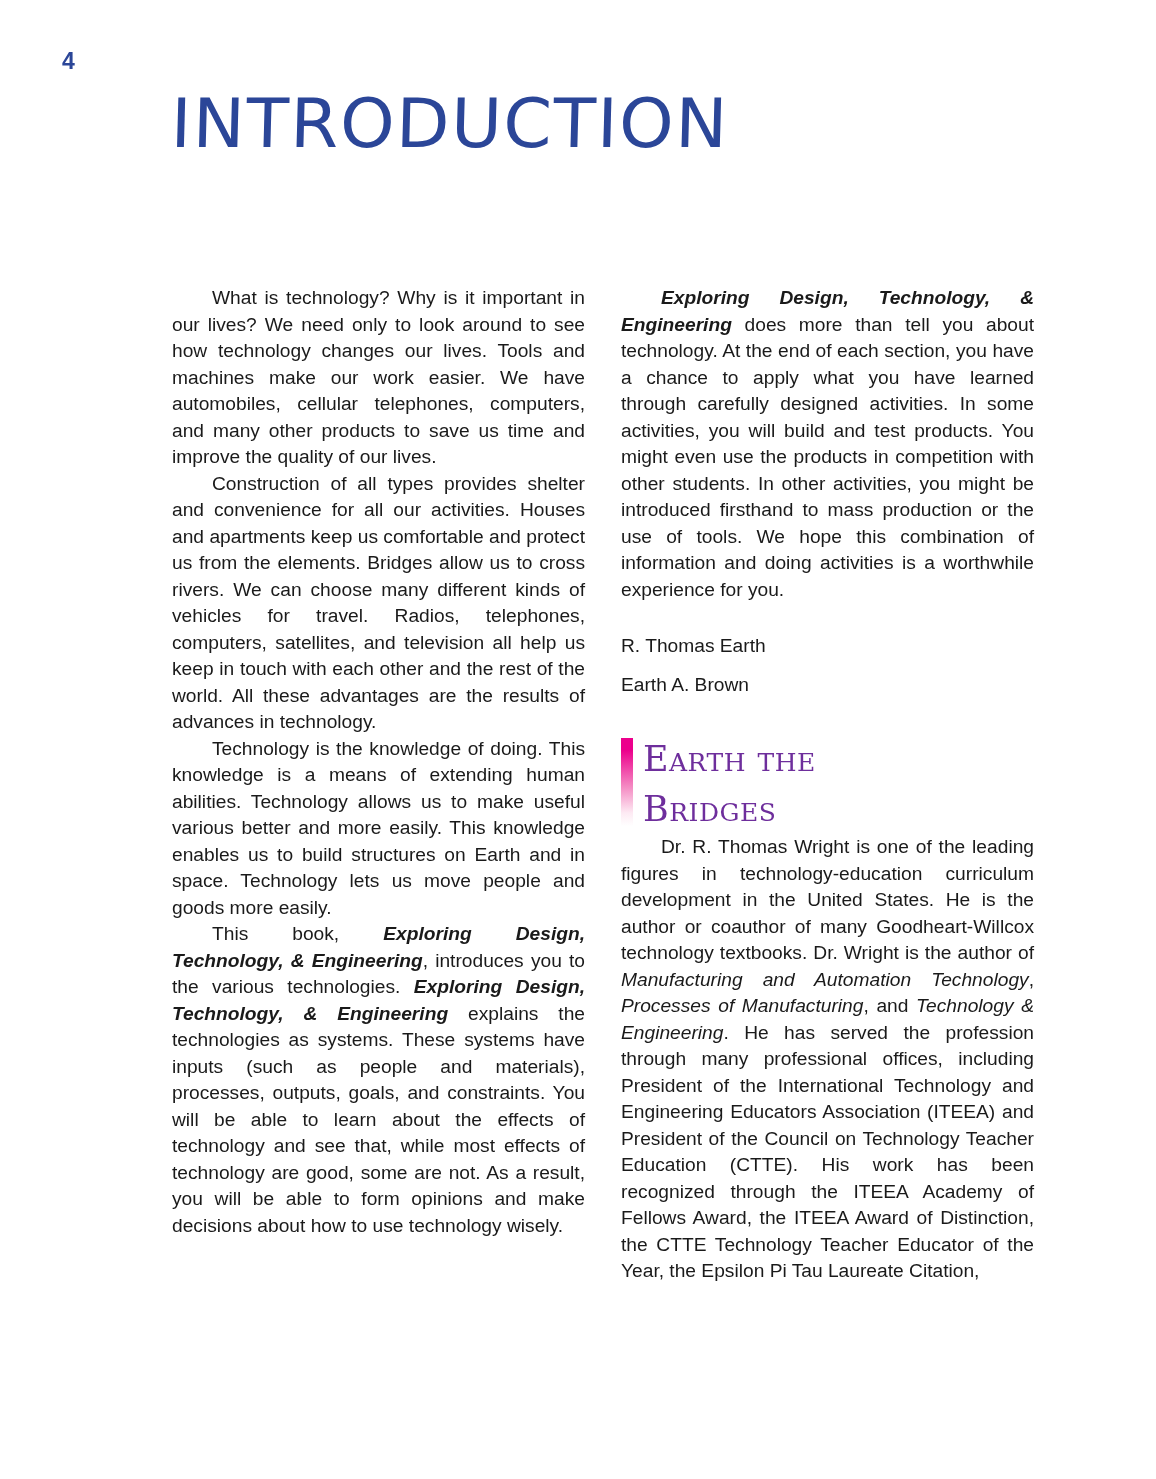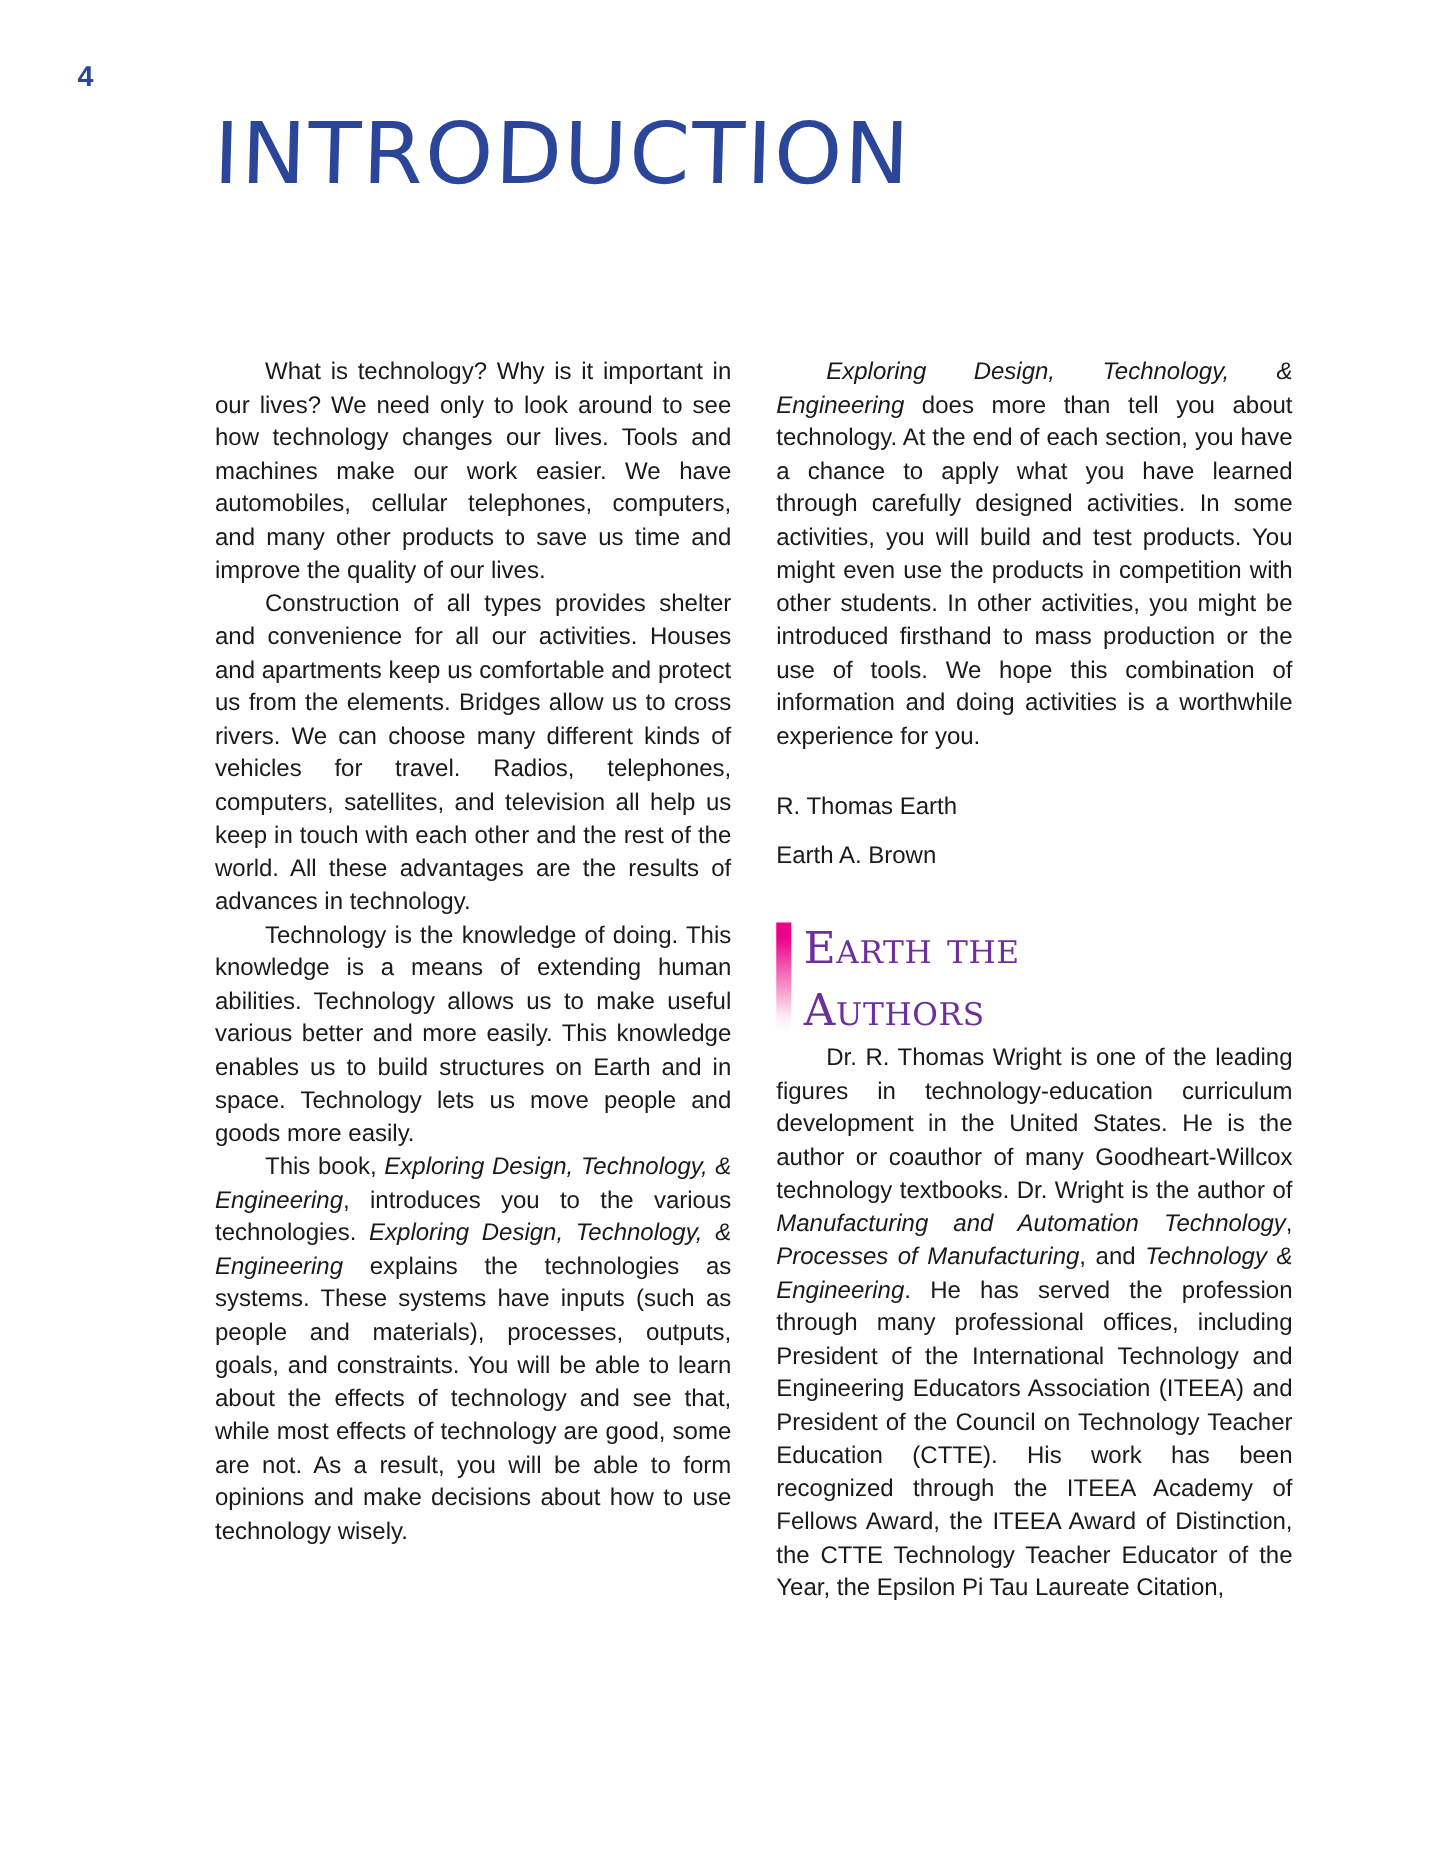--- a/index.html
+++ b/index.html
@@ -77,21 +77,21 @@
     font-size: 19.2px;
     line-height: 26.5px;
     text-align: left;
     text-indent: 0;
     color: #1a1a1a;
   }
   .sig-block { margin-top: 30px; }
   .sig-block .signature + .signature { margin-top: 12px; }
 
   em.ital { font-weight: normal; }
-  strong.bi { font-style: italic; font-weight: normal; }
+  strong.bi { font-style: italic; font-weight: bold; }
 
   
   .section-heading {
     position: relative;
     margin-top: 36px;
     padding-left: 22px;
     min-height: 96px;
   }
   .section-heading .accent-bar {
     position: absolute;
@@ -141,20 +141,20 @@
 
     <div class="sig-block">
       <p class="signature">R. Thomas Earth</p>
       <p class="signature">Earth A. Brown</p>
     </div>
 
     <div class="section-heading">
       <span class="accent-bar"></span>
       <div class="heading-text">
         <span class="heading-line">Earth the</span>
-        <span class="heading-line">Authors</span>
+        <span class="heading-line">Bridges</span>
       </div>
     </div>
 
     <p class="body after-heading"><span>Dr. R. Thomas Wright is one of the leading figures in technology-education curriculum development in the United States. He is the author or coauthor of many Goodheart-Willcox technology textbooks. Dr. Wright is the author of </span><em class="ital">Manufacturing and Automation Technology</em><span>, </span><em class="ital">Processes of Manufacturing</em><span>, and </span><em class="ital">Technology &amp; Engineering</em><span>. He has served the profession through many professional offices, including President of the International Technology and Engineering Educators Association (ITEEA) and President of the Council on Technology Teacher Education (CTTE). His work has been recognized through the ITEEA Academy of Fellows Award, the ITEEA Award of Distinction, the CTTE Technology Teacher Educator of the Year, the Epsilon Pi Tau Laureate Citation,</span></p>
 
   </div>
 </div>
 
 </body></html>

